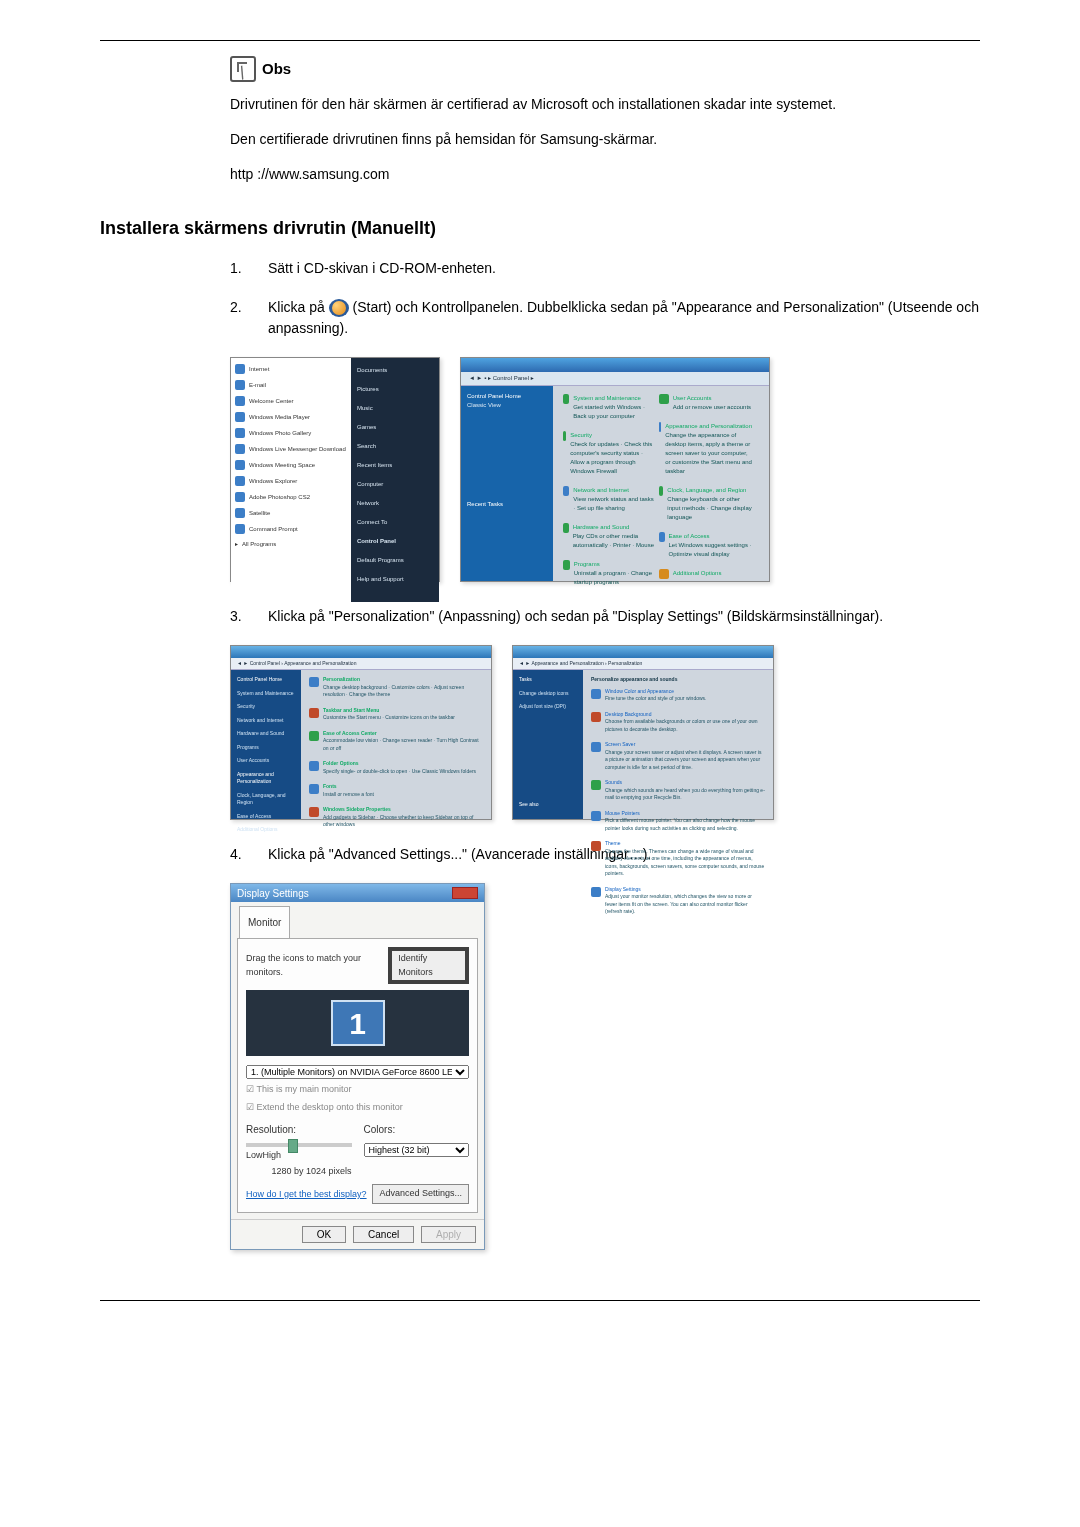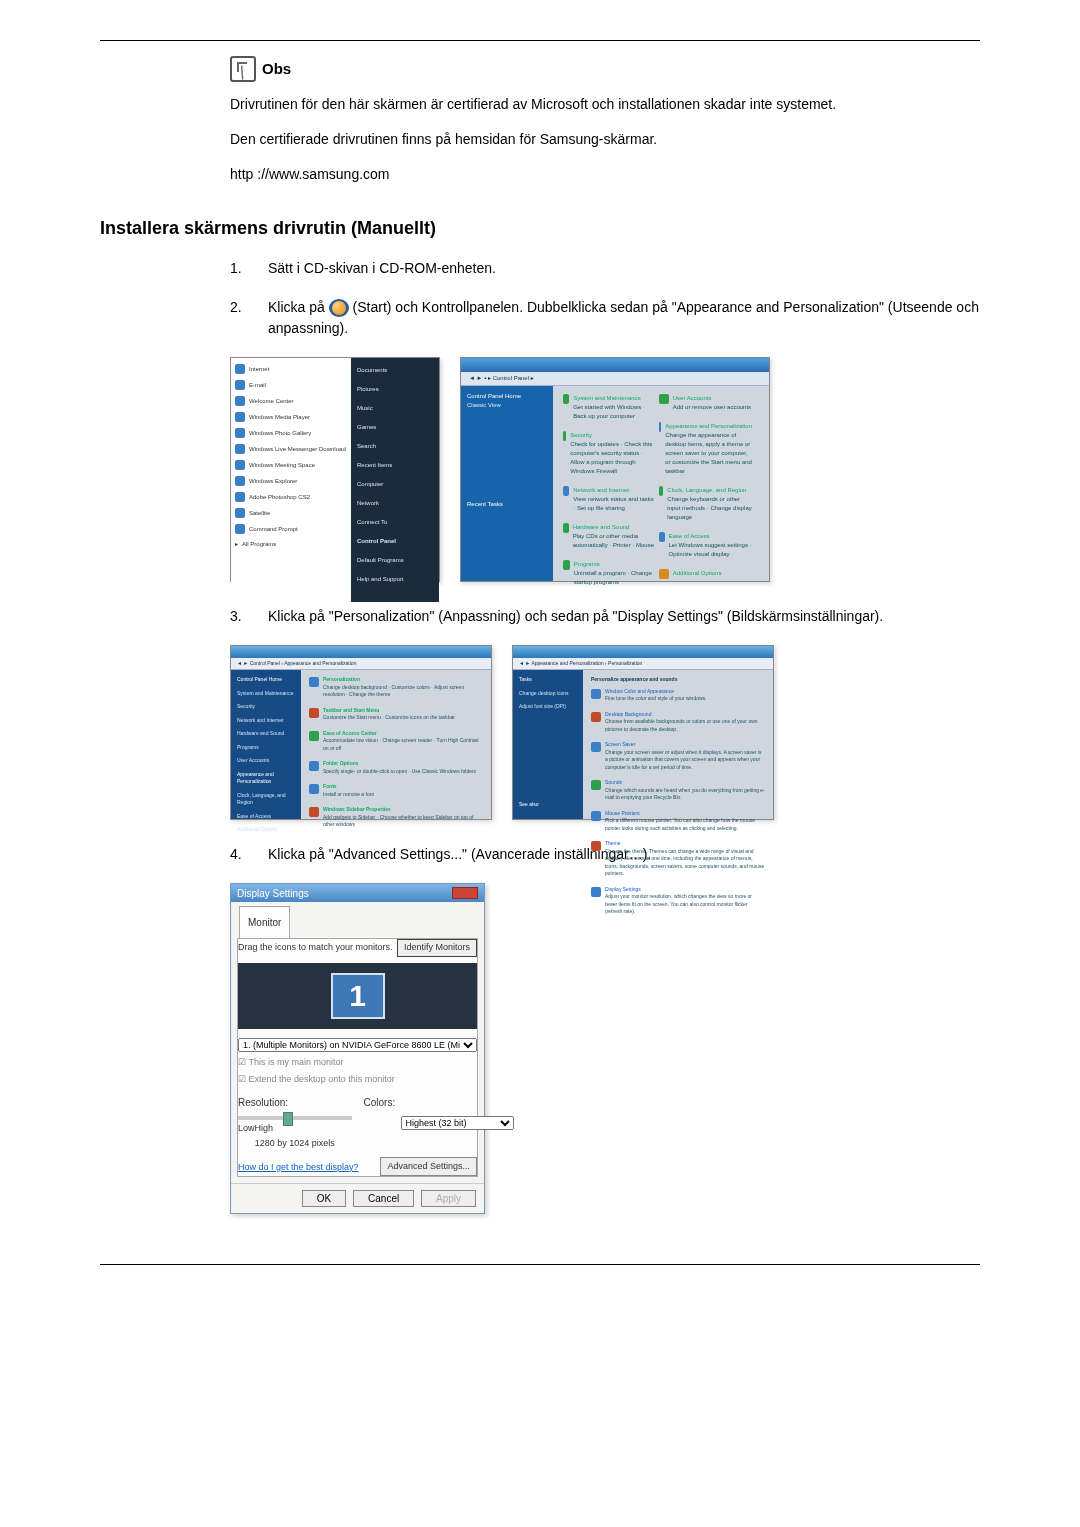--- a/index.html
+++ b/index.html
@@ -144,33 +144,33 @@
     .fig3-wrap { margin-left: 130px; margin-bottom: 20px; }
     .fig3 {
       width: 255px; border: 1px solid #7a99b8; background: #f4f4f2;
       font-size: 10px; color: #333;
       box-shadow: 2px 2px 5px rgba(0,0,0,.2);
     }
     .fig3 .tbar { height: 18px; background: linear-gradient(#7fb8e8,#4a86c4); display: flex; align-items: center; padding: 0 6px; color: #fff; }
     .fig3 .tbar .close { margin-left: auto; width: 26px; height: 12px; background: #c43; border: 1px solid #922; }
     .fig3 .tab { padding: 4px 8px 0; }
     .fig3 .tab span { display: inline-block; padding: 8px 8px; border: 1px solid #aaa; border-bottom: none; background: #fdfdfd; }
-    .fig3 .panel { border: 1px solid #aaa; margin: 0 6px 6px; background: #fdfdfd; }
+    .fig3 .panel { border: 1px solid #aaa; margin: 0 6px 6px; padding: 8px; background: #fdfdfd; }
     .fig3 .drag { font-size: 9px; margin-bottom: 6px; display: flex; align-items: center; }
-    .fig3 .idbtn { margin-left: auto; border: 1px solid #404040; background: #eee; padding: 1px 6px; }
+    .fig3 .idbtn { margin-left: auto; border: 4px solid #404040; background: #eee; padding: 1px 6px; }
     .fig3 .monrect { background: #26323f; height: 66px; margin-bottom: 8px; display: flex; align-items: center; justify-content: center; }
     .fig3 .monbox { width: 54px; height: 46px; background: #3e77b6; border: 2px solid #cfe1f2; display: flex; align-items: center; justify-content: center; color: #fff; font-size: 30px; font-weight: bold; }
     .fig3 select { width: 100%; font-size: 9px; }
     .fig3 .chk { font-size: 9px; color: #888; margin-top: 4px; }
     .fig3 .row2 { display: flex; gap: 12px; margin-top: 8px; }
     .fig3 .row2 > div { flex: 1; }
     .fig3 .slider { height: 4px; background: #ccc; position: relative; margin: 6px 0 2px; }
     .fig3 .slider::after { content: ""; position: absolute; left: 40%; top: -4px; width: 8px; height: 12px; background: #6a8; border: 1px solid #486; }
     .fig3 .lbl { display: flex; justify-content: flex-start; font-size: 9px; }
-    .fig3 .res { text-align: center; font-size: 9px; margin-top: 2px; }
+    .fig3 .res { text-align: right; font-size: 9px; margin-top: 2px; }
     .fig3 .link { color: #1060c0; text-decoration: underline; margin-top: 10px; display: inline-block; font-size: 9px; }
     .fig3 .adv { float: right; border: 1px solid #888; background: #eee; padding: 2px 6px; font-size: 9px; margin-top: 6px; }
     .fig3 .btns { text-align: right; padding: 6px 8px; border-top: 1px solid #ccc; }
     .fig3 .btns button { font-size: 10px; padding: 2px 14px; margin-left: 4px; border: 1px solid #888; background: #eee; }
     sup { font-size: .7em; }
   </style>
 </head>
 <body>
 
 <div class="page-border">
@@ -459,21 +459,21 @@
             <div>Resolution:</div>
             <div class="slider"></div>
             <div class="lbl">
                 <span>Low</span>
                 <span>High</span>
               </div>
             <div class="res">1280 by 1024 pixels</div>
           </div>
           <div>
             <div>Colors:</div>
-            <select style="margin-top:6px;margin-left:37px;">
+            <select style="margin-top:6px;">
               <option>Highest (32 bit)</option>
             </select>
           </div>
         </div>
         <div style="clear:both;overflow:hidden;">
           <a class="link">How do I get the best display?</a>
           <span class="adv">Advanced Settings...</span>
         </div>
       </div>
       <div class="btns">

